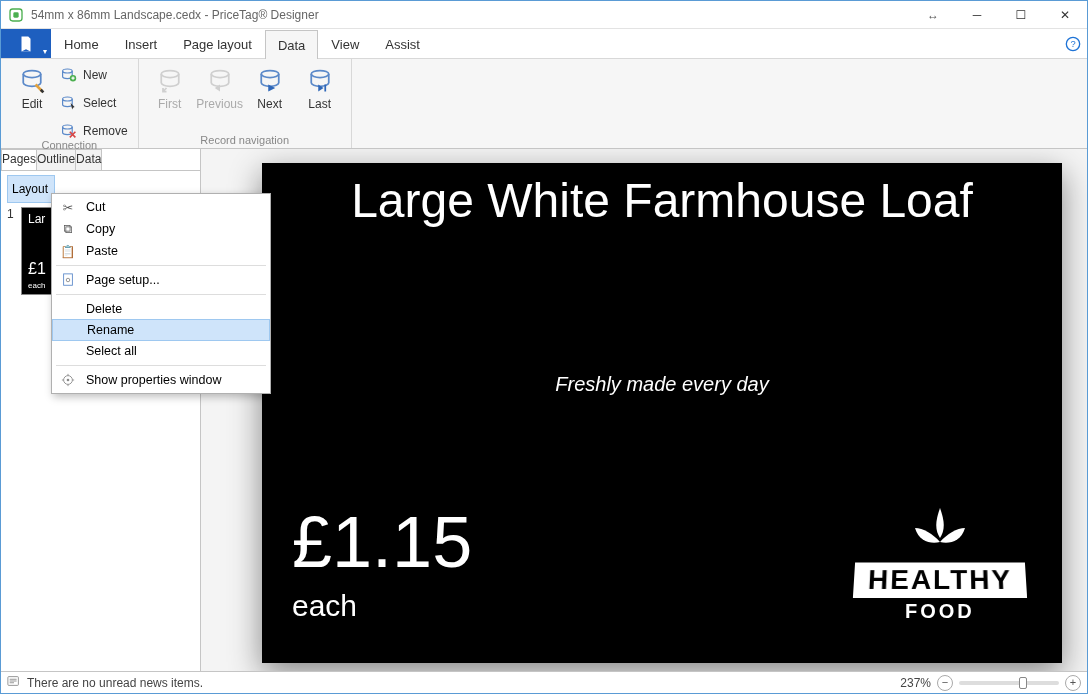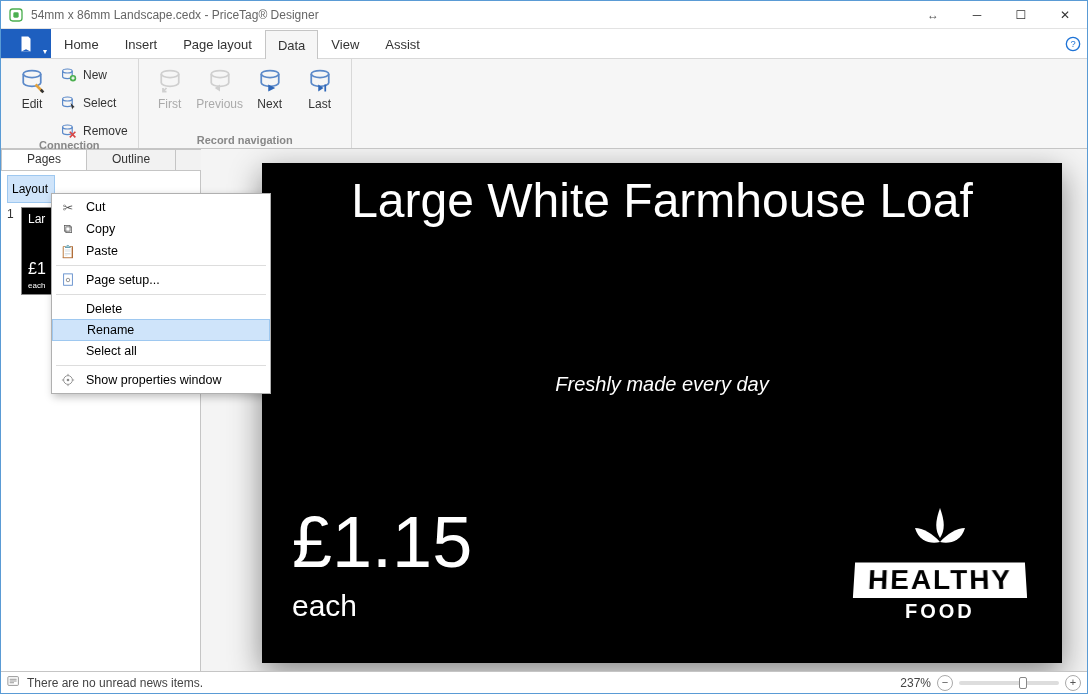--- a/index.html
+++ b/index.html
@@ -18,33 +18,33 @@
   .file-tab { width: 50px; background:#1e5fbf; color:#fff; display:flex; align-items:center; justify-content:center; position:relative; }
   .file-tab svg { width: 18px; height:18px; }
   .menu-item { padding: 0 12px; display:flex; align-items:center; color:#333; border:1px solid transparent; border-bottom:none; }
   .menu-item.active { border-color:#c5c5c5; background:#f6f6f6; position:relative; top:1px; }
   .help-icon { margin-left:auto; width:28px; display:flex; align-items:center; justify-content:center; color:#1e73d6; }
 
   
   .ribbon { height: 90px; border-bottom:1px solid #c5c5c5; background:#f6f6f6; display:flex; }
   .ribbon-group { padding: 4px 10px 2px 10px; border-right:1px solid #d8d8d8; display:flex; flex-direction:column; }
   .ribbon-group .controls { flex:1; display:flex; align-items:flex-start; gap:8px; }
-  .ribbon-group .label { text-align:center; font-size:11px; color:#888;font-weight:bold; }
+  .ribbon-group .label { text-align:center; font-size:11px; color:#888; }
   .big-btn { display:flex; flex-direction:column; align-items:center; justify-content:flex-start; width:42px; font-size:12px; color:#333; gap:2px; padding-top:4px; }
   .big-btn.disabled { color:#aaa; }
   .big-btn .bicon { width:28px; height:28px; }
   .small-list { display:flex; flex-direction:column; gap:12px; padding-top:4px; }
   .small-btn { display:flex; align-items:center; gap:6px; font-size:12px; color:#333; }
   .small-btn .sicon { width:16px; height:16px; }
 
   
   .workspace { flex:1; display:flex; min-height:0; }
   .sidepanel { width: 200px; border-right:1px solid #c5c5c5; display:flex; flex-direction:column; background:#fff; }
   .side-tabs { display:flex; border-bottom:1px solid #c5c5c5; font-size:12px; height:22px; }
-  .side-tab { padding: 2px 25px; border:1px solid #c5c5c5; border-bottom:none; margin-right:-1px; background:#f2f2f2; color:#333; }
+  .side-tab { padding: 2px 0; border:1px solid #c5c5c5; border-bottom:none; margin-right:-1px; background:#f2f2f2; color:#333; }
   .side-tab.active { background:#fff; position:relative; top:0; }
   .side-body { flex:1; padding:4px 6px; font-size:12px; }
   .layout-head { background:#cfe4fa; border:1px solid #9ec8f0; padding:6px 4px; margin-bottom:4px; width:48px; }
   .thumb-row { display:flex; align-items:flex-start; gap:4px; }
   .thumb-num { width:10px; color:#333; }
   .thumb { width:140px; height:88px; background:#000; color:#fff; position:relative; border:1px solid #888; overflow:hidden; }
   .thumb .t-title { position:absolute; top:4px; left:6px; right:6px; font-size:12px; white-space:nowrap; overflow:hidden; }
   .thumb .t-price { position:absolute; bottom:16px; left:6px; font-size:16px; font-weight:300; }
   .thumb .t-each { position:absolute; bottom:4px; left:6px; font-size:8px; }
 

